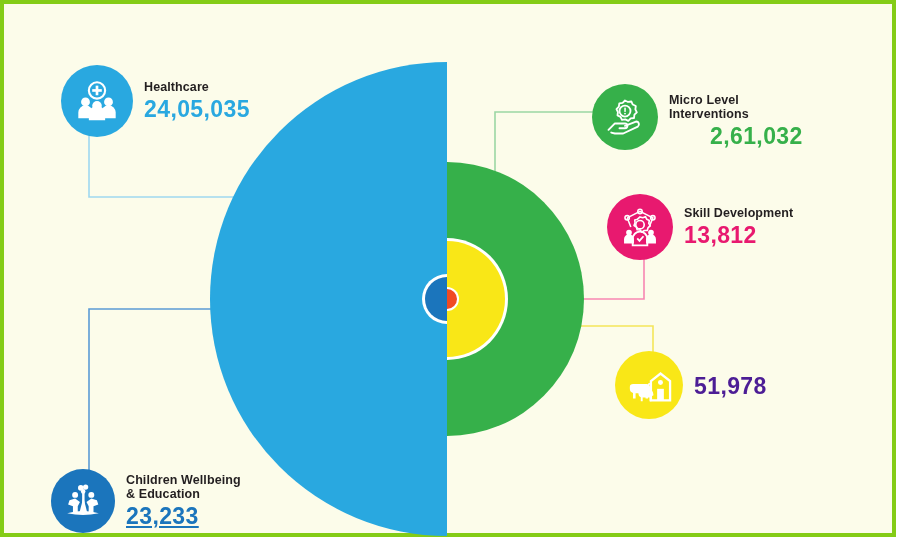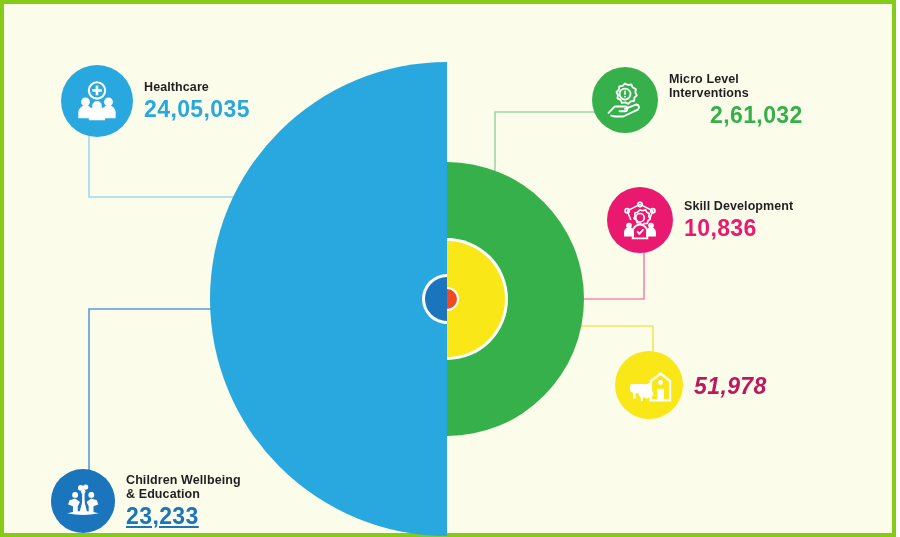--- a/index.html
+++ b/index.html
@@ -53,22 +53,22 @@
   }
   .val {
     font-size: 23px;
     font-weight: bold;
     letter-spacing: 0.4px;
     margin-top: 3px;
   }
   
   #n-healthcare { left: 57px; top: 61px; }
   #n-children   { left: 47px; top: 465px; }
-  #n-micro      { left: 588px; top: 63px; }
-  #n-skill      { left: 603px; top: 183px; }
+  #n-micro      { left: 588px; top: 80px; align-items: flex-end; }
+  #n-skill      { left: 603px; top: 190px; }
   #n-agri       { left: 611px; top: 347px; }
 </style>
 </head>
 <body>
 
 <div id="canvas">
 
   <svg id="vis" viewBox="0 0 900 537">
     <defs>
       <clipPath id="clipLeft">
@@ -184,33 +184,33 @@
           <path d="M30.6 42 v-4.6 a5.4 5.4 0 0 1 10.8 0 v4.6 z"></path>
         </g>
         <g fill="none" stroke="#ffffff" stroke-width="2">
           <path d="M16 44 v-7 a8 8 0 0 1 16 0 v7 z"></path>
           <path d="M21 36.5 l2.4 2.6 4.4 -5"></path>
         </g>
       </svg>
     </div>
     <div class="txt">
       <div class="lbl">Skill Development</div>
-      <div class="val" style="color:#e8196f;">10,836</div>
+      <div class="val" style="color:#e8196f;">13,812</div>
     </div>
   </div>
 
   <div class="node" id="n-agri">
     <div class="bubble" style="width:68px;height:68px;background:#f9e717;">
       <svg width="46" height="46" viewBox="0 0 48 48">
         <path d="M26 20 L36 12 L46 20 V40 H26 z" fill="none" stroke="#ffffff" stroke-width="2.4"></path>
         <rect x="32.5" y="28" width="7" height="12" fill="#ffffff"></rect>
         <circle cx="36" cy="21.5" r="2.6" fill="#ffffff"></circle>
         <path d="M4 26 q0 -3 3.5 -3 l14 0 q3 0 3.5 2.5 l0.6 2.8 q0.3 1.4 -1 1.9 l-1.6 0.6 0 7.2 -2.6 0 0 -5.4 -10.4 0 0 5.4 -2.7 0 0 -5.6 q-3.3 -1 -3.3 -4.4 z" fill="#ffffff"></path>
         <path d="M22.5 23.5 q1.6 -2.4 3.3 -1 q-1.6 1.2 -1.6 2.4 z" fill="#ffffff"></path>
         <path d="M13 32 q0 -2.4 2.8 -2.4 l9.5 0 q2.4 0 2.8 2 l0.5 2.2 q0.2 1.1 -0.9 1.5 l-1.1 0.4 0 5.3 -2 0 0 -4 -7.2 0 0 4 -2 0 0 -4.2 q-2.4 -0.8 -2.4 -3.4 z" fill="#ffffff"></path>
       </svg>
     </div>
     <div class="txt">
-      <div class="val" style="color:#be185d;font-style:italic;">51,978</div>
+      <div class="val" style="color:#4c1d95;">51,978</div>
     </div>
   </div>
 
 </div>
 
 </body></html>

